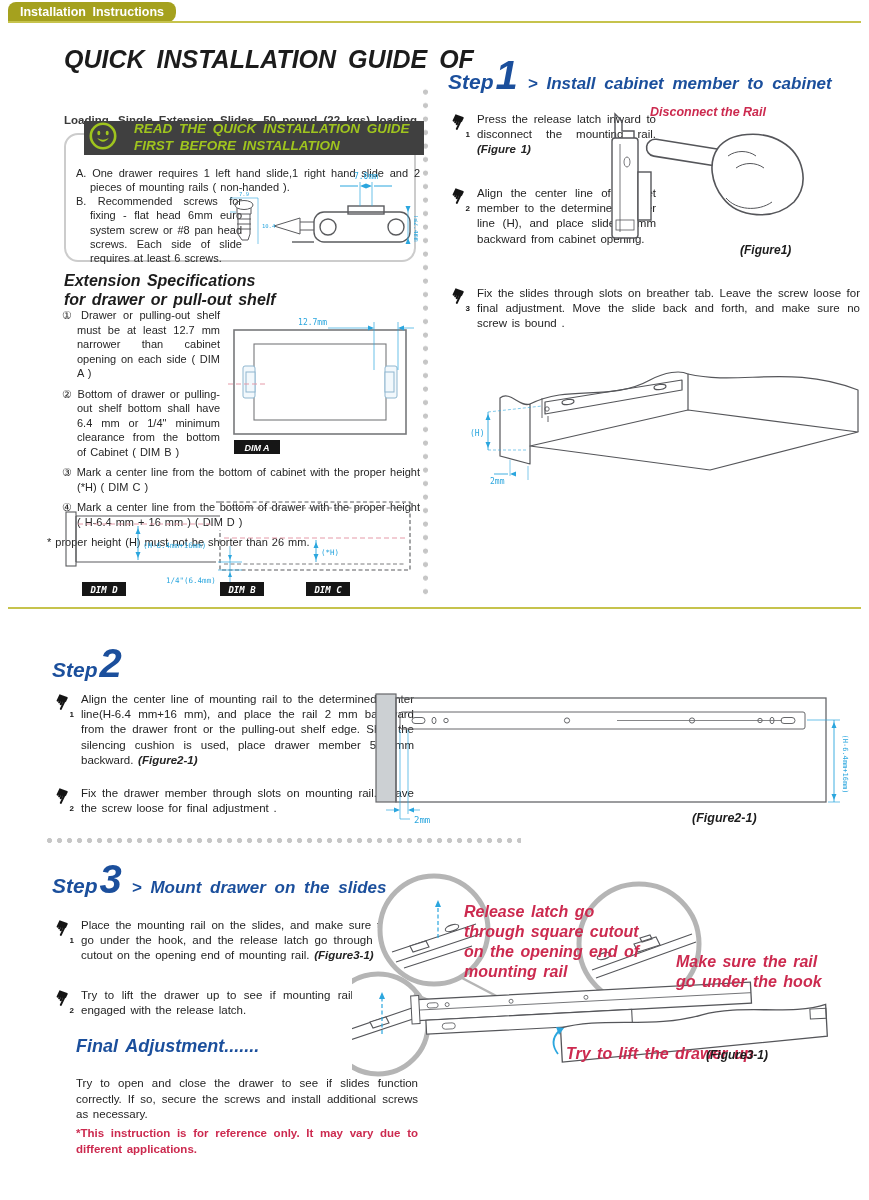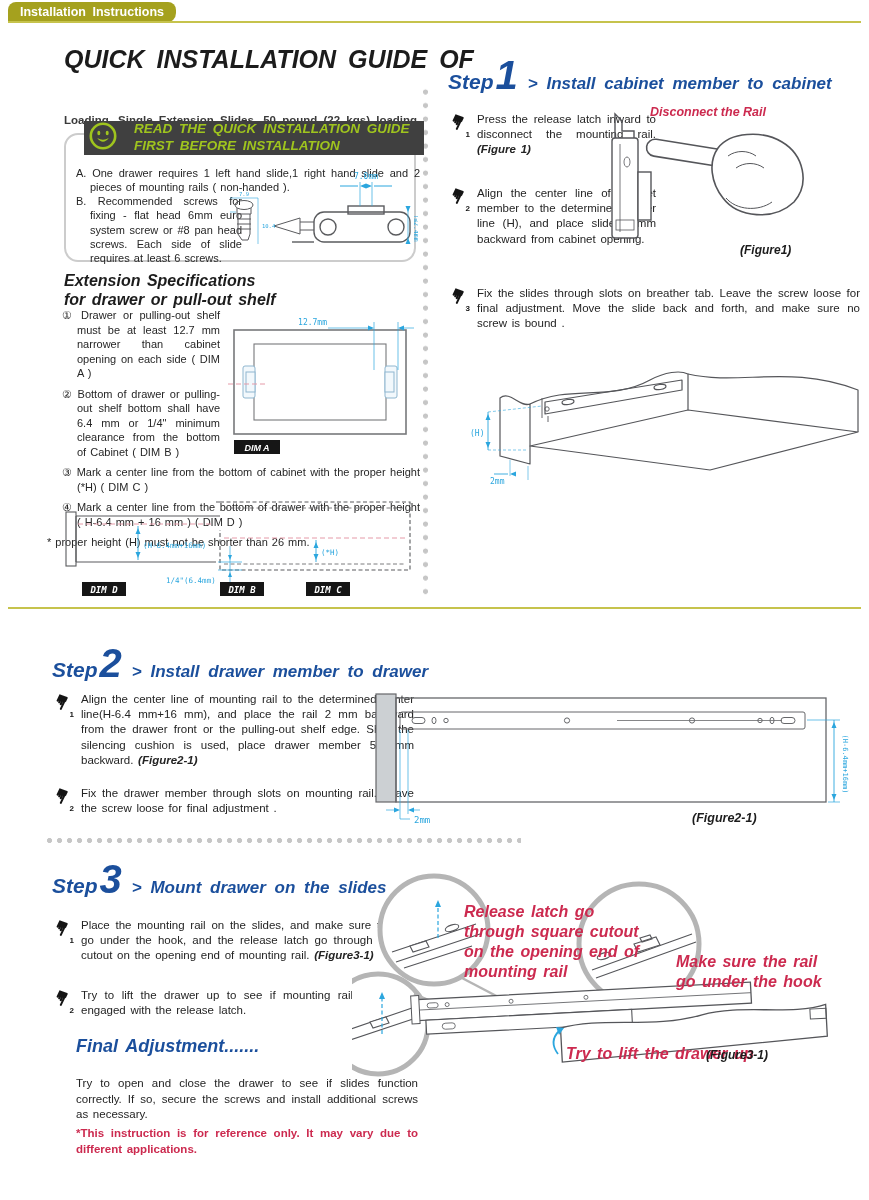--- a/index.html
+++ b/index.html
@@ -283,21 +283,20 @@
     </g>
     <path d="M38,86 l-2.5,6 h5 Z M38,120 l-2.5,-6 h5 Z" fill="#2ba6de"></path>
     <path d="M60,146 l6,-2.5 v5 Z" fill="#2ba6de"></path>
     <text x="20" y="108" font-size="8" fill="#2ba6de">(H)</text>
     <text x="40" y="156" font-size="8" fill="#2ba6de">2mm</text>
   </svg>
 
   <div class="step-head" style="left:52px;top:632px">
     <span class="sw">Step</span>
     <span class="sn">2</span>
-    <span class="st">&gt;  Install drawer member to drawer</span>
   </div>
 
   <div class="hitem" style="left:52px;top:692px;width:362px">
     <span class="hand"><i>☛</i><b>1</b></span>
     <p><span>Align the center line of mounting rail to the determined center line(H-6.4 mm+16 mm), and place the rail 2 mm backward from the drawer front or the pulling-out shelf edge. Shall the silencing cushion is used, place drawer member 5.2 mm backward. </span><em class="figref">(Figure2-1)</em></p>
   </div>
   <div class="hitem" style="left:52px;top:786px;width:362px">
     <span class="hand"><i>☛</i><b>2</b></span>
     <p><span>Fix the drawer member through slots on mounting rail. Leave the screw loose for final adjustment .</span><em class="figref"></em></p>
   </div>

